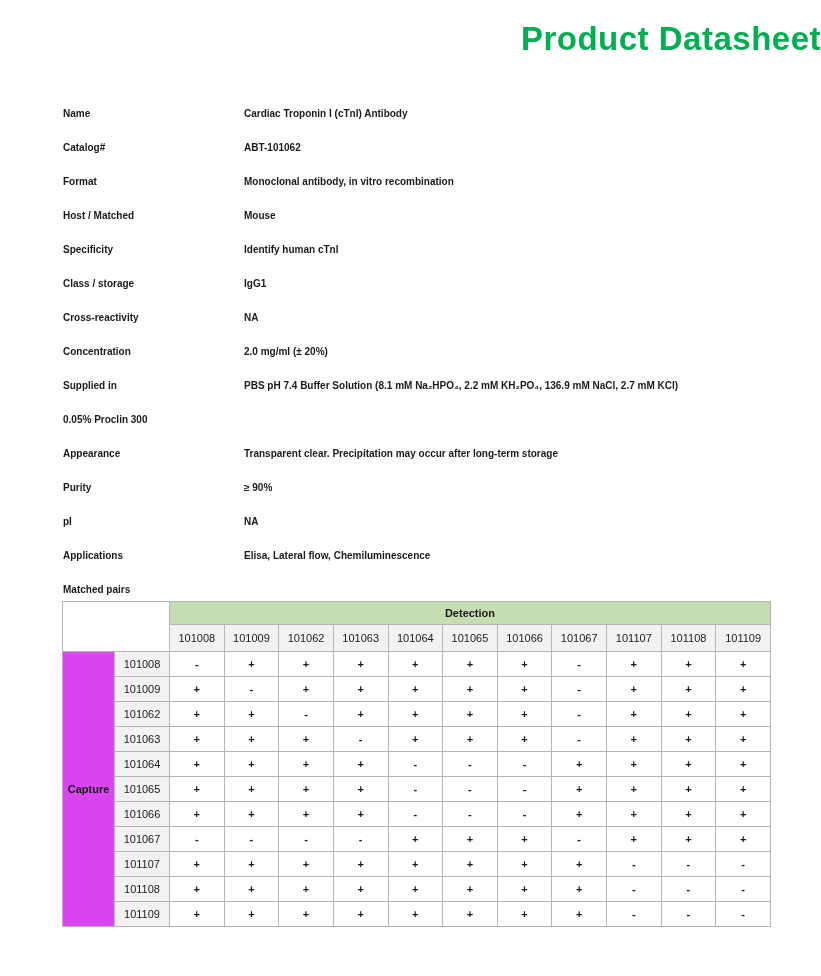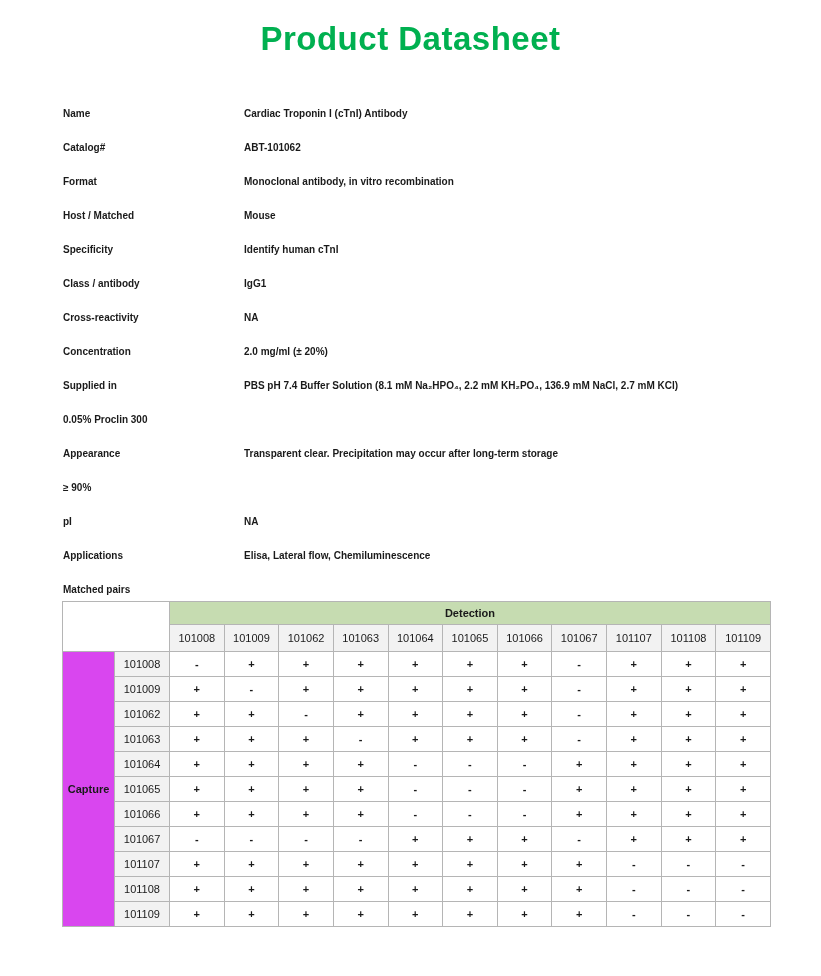--- a/index.html
+++ b/index.html
@@ -7,21 +7,21 @@
   body {
     width: 821px;
     height: 976px;
     font-family: "Liberation Sans", "DejaVu Sans", sans-serif;
     color: #1a1a1a;
     overflow: hidden;
     position: relative;
   }
   .page-title {
     margin-top: 20px;
-    text-align: center;
+    text-align: right;
     font-size: 33px;
     font-weight: bold;
     letter-spacing: 0.5px;
   }
   .props {
     margin: 44px 0 0 63px;
     width: 707px;
   }
   .prop-row {
     display: flex;
@@ -84,21 +84,21 @@
     </div>
     <div class="prop-row">
       <div class="prop-label">Host / Matched</div>
       <div class="prop-value">Mouse</div>
     </div>
     <div class="prop-row">
       <div class="prop-label">Specificity</div>
       <div class="prop-value">Identify human cTnI</div>
     </div>
     <div class="prop-row">
-      <div class="prop-label">Class / antibody</div>
+      <div class="prop-label">Class / storage</div>
       <div class="prop-value">IgG1</div>
     </div>
     <div class="prop-row">
       <div class="prop-label">Cross-reactivity</div>
       <div class="prop-value">NA</div>
     </div>
     <div class="prop-row">
       <div class="prop-label">Concentration</div>
       <div class="prop-value">2.0 mg/ml (± 20%)</div>
     </div>
@@ -107,20 +107,21 @@
       <div class="prop-value justify">PBS pH 7.4 Buffer Solution (8.1 mM Na₂HPO₄, 2.2 mM KH₂PO₄, 136.9 mM NaCl, 2.7 mM KCl)</div>
     </div>
     <div class="prop-row">
       <div class="prop-value">0.05% Proclin 300</div>
     </div>
     <div class="prop-row">
       <div class="prop-label">Appearance</div>
       <div class="prop-value">Transparent clear. Precipitation may occur after long-term storage</div>
     </div>
     <div class="prop-row">
+      <div class="prop-label">Purity</div>
       <div class="prop-value">≥ 90%</div>
     </div>
     <div class="prop-row">
       <div class="prop-label">pI</div>
       <div class="prop-value">NA</div>
     </div>
     <div class="prop-row">
       <div class="prop-label">Applications</div>
       <div class="prop-value">Elisa, Lateral flow, Chemiluminescence</div>
     </div>

